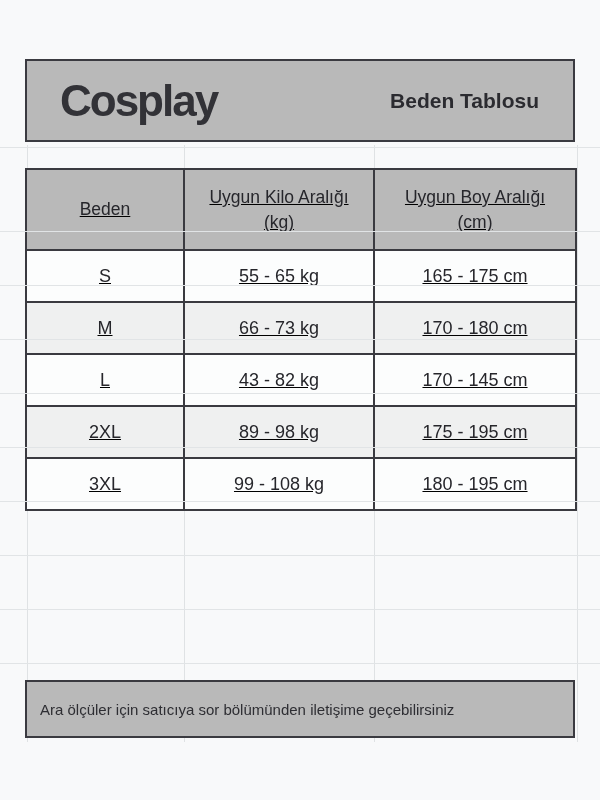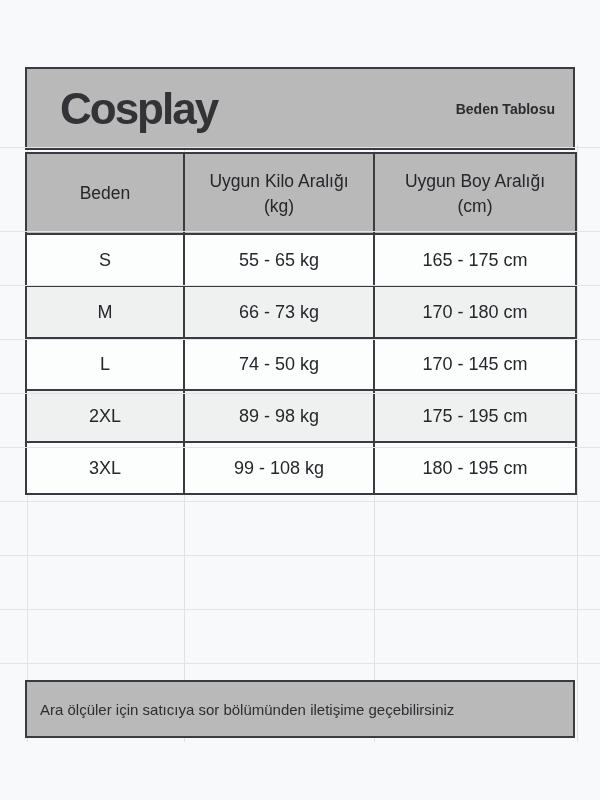--- a/index.html
+++ b/index.html
@@ -38,45 +38,46 @@
     left: 25px;
     width: 550px;
     box-sizing: border-box;
     background: #b9b9b9;
     border: 2px solid #3a3a40;
     display: flex;
     align-items: center;
     z-index: 1;
   }
   .brand-bar {
-    top: 67px;
+    top: 59px;
     height: 83px;
     justify-content: space-between;
-    padding: 0 18px 0 33px;
+    padding: 0 34px 0 33px;
   }
   .logo {
     font-size: 44px;
     font-weight: bold;
     color: #323237;
     letter-spacing: -2px;
     line-height: 1;
   }
   .bar-title {
-    font-size: 14px;
+    font-size: 21px;
     font-weight: bold;
     color: #2b2b30;
   }
   .size-table {
     position: absolute;
     left: 25px;
-    top: 152px;
+    top: 168px;
     width: 550px;
     border-collapse: collapse;
     table-layout: fixed;
     z-index: 1;
+    text-decoration: underline;
   }
   .size-table col.c0 { width: 158px; }
   .size-table col.c1 { width: 190px; }
   .size-table col.c2 { width: 202px; }
   .size-table th, .size-table td {
     border: 2px solid #3a3a40;
     text-align: center;
     vertical-align: middle;
     font-weight: normal;
     color: #26262b;
@@ -149,21 +150,21 @@
         <td>55 - 65 kg</td>
         <td>165 - 175 cm</td>
       </tr>
       <tr>
         <td>M</td>
         <td>66 - 73 kg</td>
         <td>170 - 180 cm</td>
       </tr>
       <tr>
         <td>L</td>
-        <td>74 - 50 kg</td>
+        <td>43 - 82 kg</td>
         <td>170 - 145 cm</td>
       </tr>
       <tr>
         <td>2XL</td>
         <td>89 - 98 kg</td>
         <td>175 - 195 cm</td>
       </tr>
       <tr>
         <td>3XL</td>
         <td>99 - 108 kg</td>

